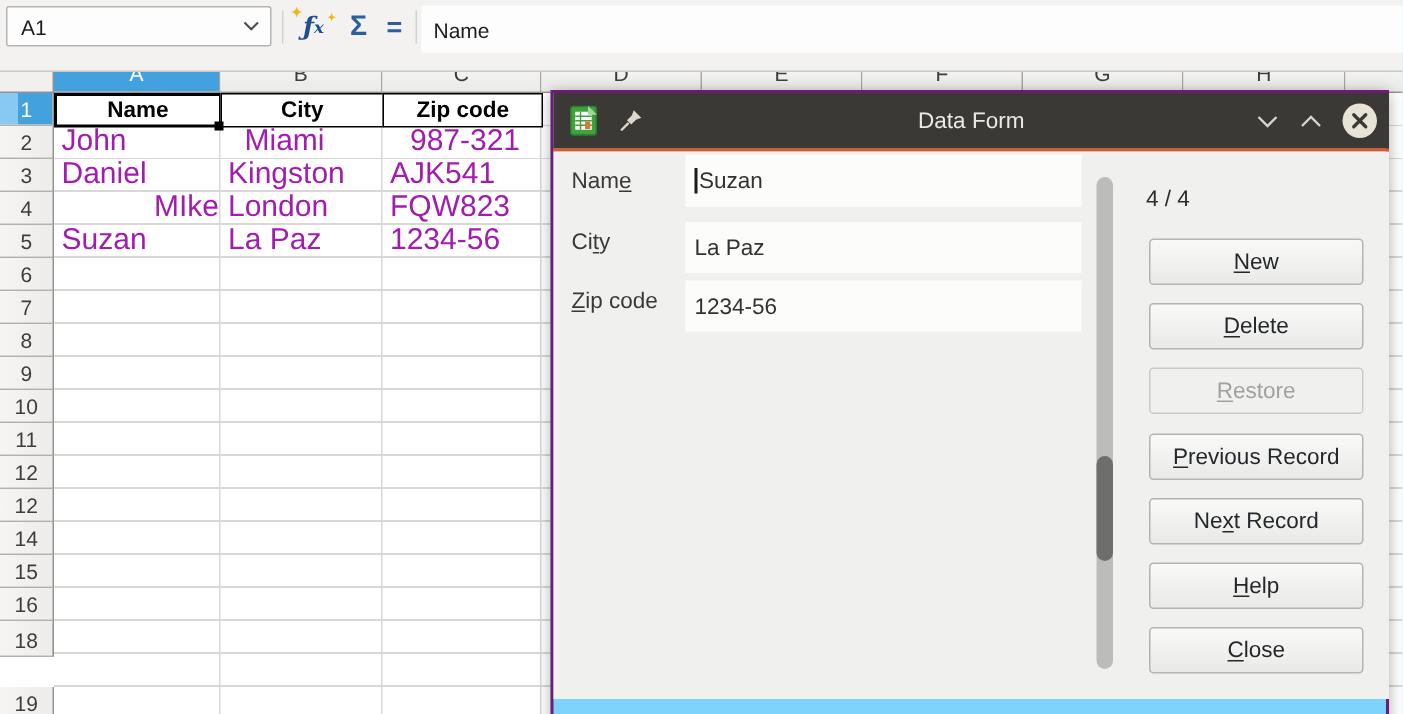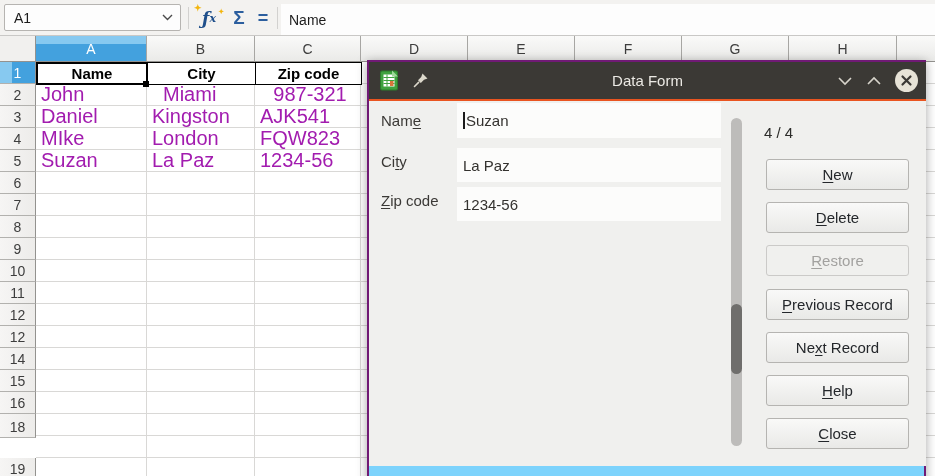--- a/index.html
+++ b/index.html
@@ -1,21 +1,21 @@
 <!DOCTYPE html>
 <html><head>
 <meta charset="utf-8">
 <style>
   * { margin:0; padding:0; box-sizing:border-box; }
   html,body { background:#fff; }
   body { font-family:"Liberation Sans", sans-serif; }
   #screen { position:relative; width:935px; height:476px; overflow:hidden; background:#fff; }
 
   
-  #formula-bar { position:absolute; left:0; top:0; width:935px; height:36px;
+  #formula-bar { position:absolute; left:0; top:0; width:935px; height:48px;
     background:#f3f2f0; border-bottom:1px solid #c9c8c6; z-index:5; }
   #name-box { position:absolute; left:4px; top:4px; width:177px; height:27px;
     background:#fdfdfd; border:1px solid #b6b4b1; border-radius:2px;
     display:flex; align-items:center; }
   #name-box .ref { flex:1; padding-left:9px; font-size:14px; color:#1b1b1b; }
   #name-box .nb-chev { margin-right:7px; display:flex; align-items:center; }
   .vsep { position:absolute; top:7px; height:22px; width:1px; background:#d2d1cf; }
   .fbtn { position:absolute; top:4px; height:28px; display:flex; align-items:center; justify-content:center; }
   #icon-fx { left:193px; width:32px; font-family:"DejaVu Serif", serif; font-style:italic; font-weight:bold;
     color:#1f4f8b; font-size:17px; }
@@ -238,19 +238,19 @@
     <div class="vline" style="left: 896px;"></div>
     <div class="thcell selcell" style="left: 36px; top: 62px; width: 112px;">Name</div>
     <div class="thcell" style="left: 147px; top: 62px; width: 109px;">City</div>
     <div class="thcell" style="left: 255px; top: 62px; width: 107px;">Zip code</div>
     <div class="cell" style="left: 37px; top: 84px; width: 109px;">John</div>
     <div class="cell" style="left: 148px; top: 84px; width: 106px; margin-left: 11px;">Miami</div>
     <div class="cell" style="left: 256px; top: 84px; width: 104px; text-align: center;">987-321</div>
     <div class="cell" style="left: 37px; top: 106px; width: 109px;">Daniel</div>
     <div class="cell" style="left: 148px; top: 106px; width: 106px;">Kingston</div>
     <div class="cell" style="left: 256px; top: 106px; width: 104px;">AJK541</div>
-    <div class="cell" style="left: 37px; top: 128px; width: 109px;">MIke</div>
+    <div class="cell" style="left: 37px; top: 128px; width: 109px; text-align: right;">MIke</div>
     <div class="cell" style="left: 148px; top: 128px; width: 106px;">London</div>
     <div class="cell" style="left: 256px; top: 128px; width: 104px;">FQW823</div>
     <div class="cell" style="left: 37px; top: 150px; width: 109px;">Suzan</div>
     <div class="cell" style="left: 148px; top: 150px; width: 106px;">La Paz</div>
     <div class="cell" style="left: 256px; top: 150px; width: 104px;">1234-56</div>
   </div>
 
 </body></html>

